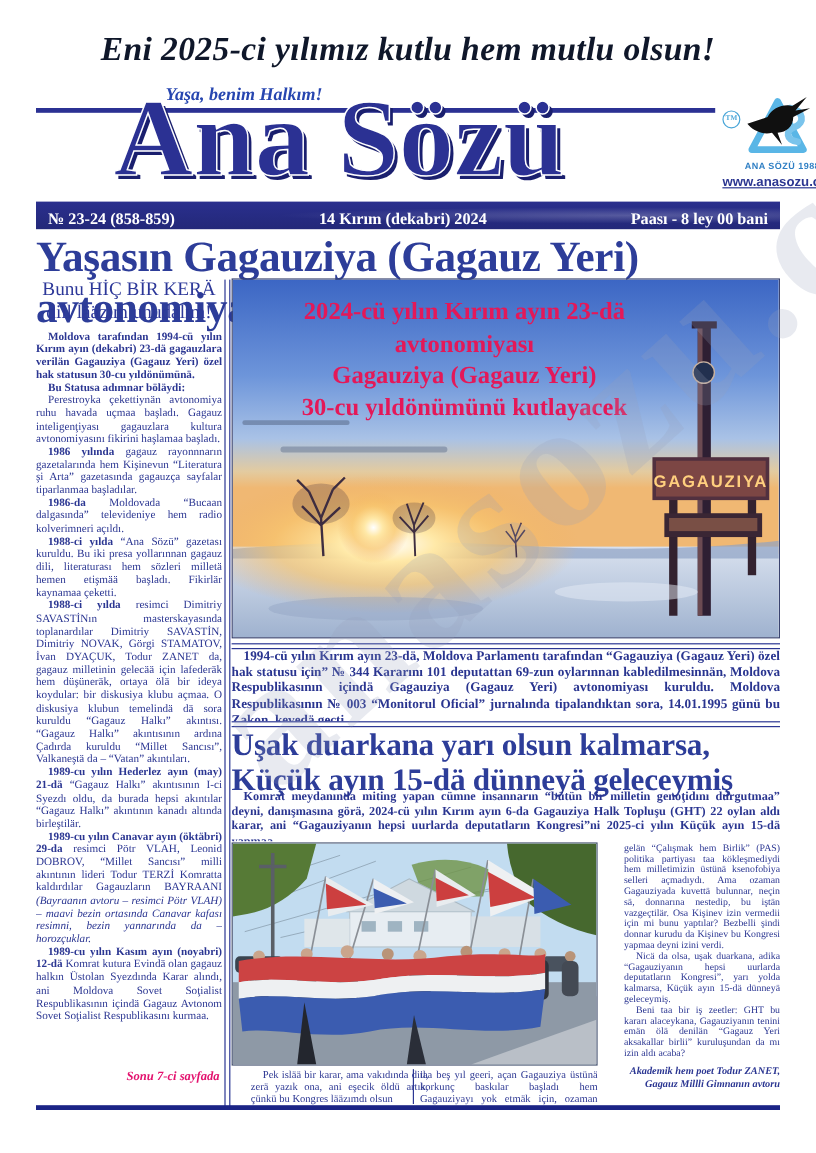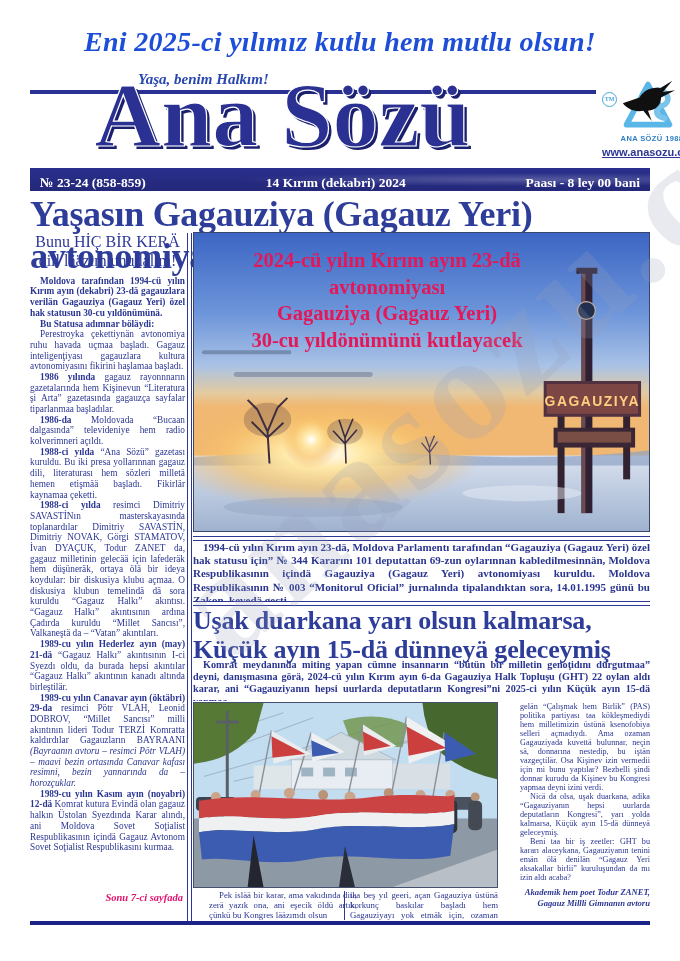--- a/index.html
+++ b/index.html
@@ -1,21 +1,21 @@
 <!DOCTYPE html>
 <html><head>
 <meta charset="utf-8">
 <style>
   html,body{margin:0;padding:0;background:#ffffff;}
   .page{position:relative;width:680px;height:961px;background:#fff;overflow:hidden;
         font-family:"Liberation Serif",serif;color:#2b3692;}
 
   
   .greeting{position:absolute;left:0;top:26px;width:680px;text-align:center;
-    font-size:28px;font-weight:bold;font-style:italic;color:#1d4ed8;letter-spacing:.3px;}
+    font-size:28px;font-weight:bold;font-style:italic;color:#0f172a;letter-spacing:.3px;}
   .masthead{position:absolute;left:30px;top:68px;width:620px;height:98px;}
   .mast-rule{position:absolute;left:0;top:22px;width:566px;height:4px;background:#2b3193;}
   .tagline{position:absolute;left:108px;top:3px;font-size:15px;font-weight:bold;font-style:italic;color:#2746b0;}
   .np-title{position:absolute;left:0;top:4px;width:505px;text-align:center;
     font-size:92px;line-height:.95;font-weight:bold;color:#2b3193;
     -webkit-text-stroke:1.2px #ffffff;text-shadow:3px 3px 0 #1a1f6e;white-space:nowrap;}
   .tm-mark{position:absolute;left:572px;top:24px;width:13px;height:13px;border:1px solid #4aa6d8;
     border-radius:50%;font-size:6px;line-height:13px;text-align:center;color:#4aa6d8;font-weight:bold;}
   .logo{position:absolute;left:590px;top:10px;width:56px;height:56px;}
   .logo-caption{position:absolute;left:576px;top:66px;width:92px;text-align:center;

